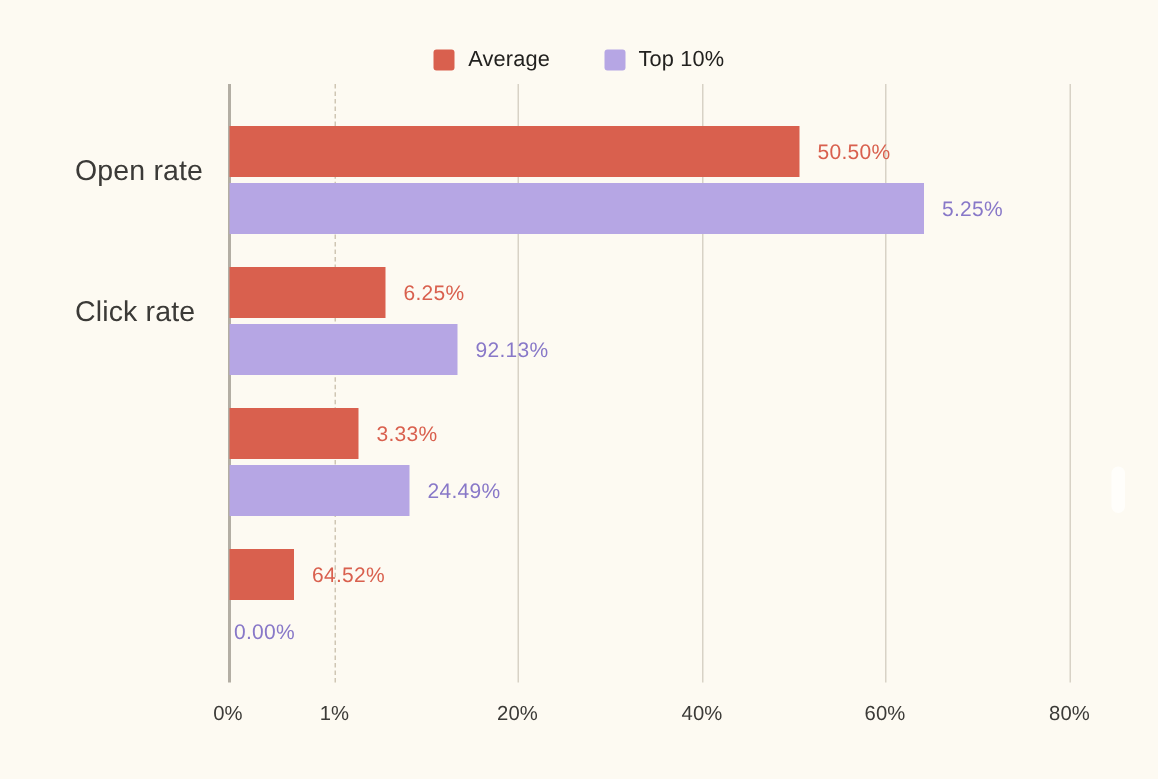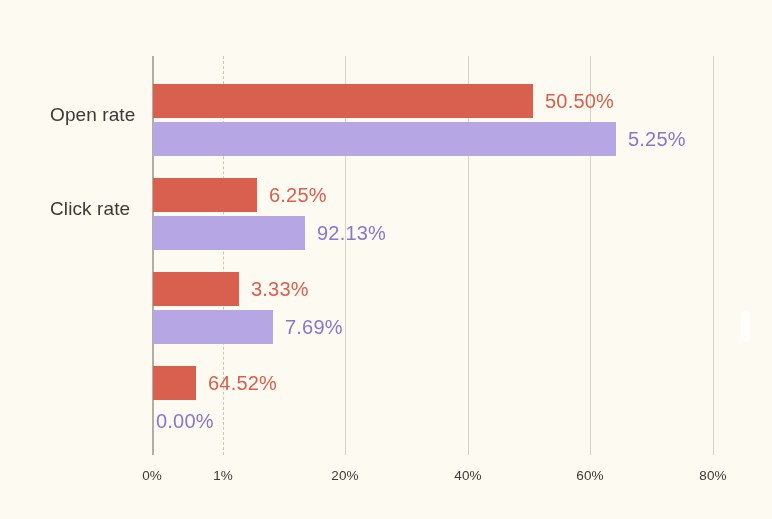--- a/index.html
+++ b/index.html
@@ -99,21 +99,21 @@
     height: 34px;
   }
   .bar.average { background: #d9604e; }
   .bar.top { background: #b6a6e4; }
 
   .bar-value {
     position: absolute;
     top: 0;
     height: 34px;
     line-height: 34px;
-    font-size: 20px;
+    font-size: 14px;
     white-space: nowrap;
     letter-spacing: 0.2px;
   }
   .bar-value.average { color: #d9604e; }
   .bar-value.top { color: #8878c8; }
 
   
   .cat-label {
     position: absolute;
     left: 50px;
@@ -144,20 +144,30 @@
     height: 31px;
     background: #fffefb;
     border-radius: 5px;
   }
 </style>
 </head>
 <body>
 
 <div id="chart-root">
 
+  <div class="legend">
+    <div class="legend-item">
+      <span class="legend-swatch" style="background:#d9604e"></span>
+      <span class="legend-label">Average</span>
+    </div>
+    <div class="legend-item">
+      <span class="legend-swatch" style="background:#b6a6e4"></span>
+      <span class="legend-label">Top 10%</span>
+    </div>
+  </div>
 
   <div class="cat-label" style="top:106px">Open rate</div>
   <div class="cat-label" style="top:200px">Click rate</div>
 
   <div class="plot">
     <div class="axis-line"></div>
 
     <div class="gridline dashed" style="left:71px"></div>
     <div class="gridline" style="left:193px"></div>
     <div class="gridline" style="left:316px"></div>
@@ -186,21 +196,21 @@
       </div>
     </div>
 
     <div class="bar-group" style="top:216px">
       <div class="bar-row" style="top:0">
         <div class="bar average" style="width:86px"></div>
         <div class="bar-value average" style="left:98px">3.33%</div>
       </div>
       <div class="bar-row" style="top:38px">
         <div class="bar top" style="width:120px"></div>
-        <div class="bar-value top" style="left:132px">7.69%</div>
+        <div class="bar-value top" style="left:132px">24.49%</div>
       </div>
     </div>
 
     <div class="bar-group" style="top:310px">
       <div class="bar-row" style="top:0">
         <div class="bar average" style="width:43px"></div>
         <div class="bar-value average" style="left:55px">64.52%</div>
       </div>
       <div class="bar-row" style="top:38px">
         <div class="bar top" style="width:0px"></div>

